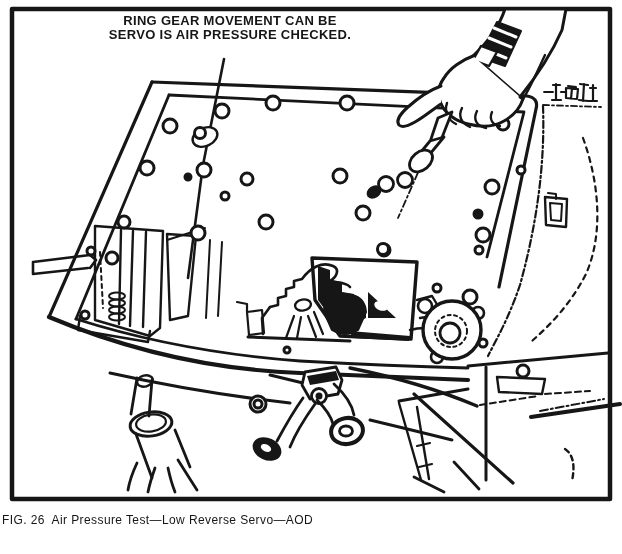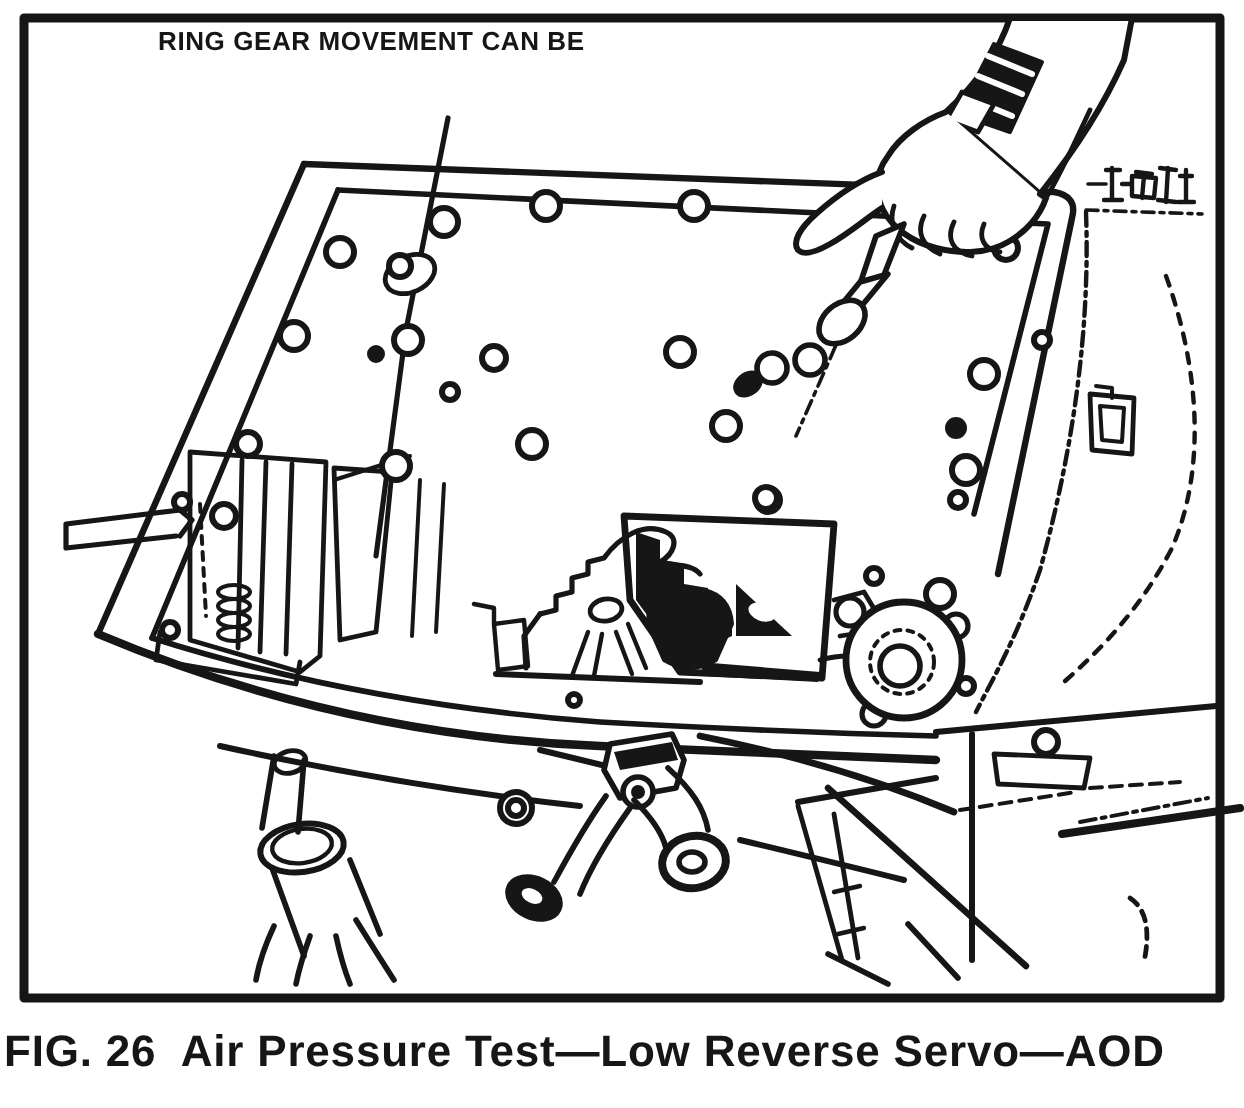--- a/index.html
+++ b/index.html
@@ -1,24 +1,24 @@
 <!DOCTYPE html>
 <html style="--ink: #161616; --paper: #ffffff;"><head>
 <meta charset="utf-8">
 <style>
   :root{ --ink:#161616; --paper:#ffffff; }
   html,body{margin:0;padding:0;background:#fff;}
   .page{position:relative;width:622px;height:554px;background:var(--paper);overflow:hidden;
         font-family:"Liberation Sans",sans-serif;color:var(--ink);}
   .drawing{position:absolute;left:0;top:0;}
-  .callout{position:absolute;left:79px;top:14px;width:302px;text-align:left;
+  .callout{position:absolute;left:79px;top:14px;width:302px;text-align:center;
            font-weight:bold;font-size:13px;line-height:13.5px;letter-spacing:.3px;
            color:var(--ink);white-space:nowrap;}
   .fig-caption{position:absolute;left:2px;top:513px;width:618px;
-           font-weight:bold;font-size:22px;letter-spacing:.4px;color:var(--ink);
+           font-weight:normal;font-size:12px;letter-spacing:.4px;color:var(--ink);
            white-space:pre;}
   svg *{vector-effect:none;}
 </style>
 </head>
 <body>
 
 <div class="page">
 
   <svg class="drawing" width="622" height="554" viewBox="0 0 622 554" fill="none" stroke="#161616" stroke-linecap="round" stroke-linejoin="round">
 
@@ -203,17 +203,18 @@
       <ellipse cx="421" cy="161" rx="13" ry="9" transform="rotate(-40 421 161)" stroke-width="2.8"></ellipse>
       <circle cx="405" cy="180" r="7.5" stroke-width="2.8"></circle>
       <circle cx="386" cy="184" r="7.5" stroke-width="2.8"></circle>
       <ellipse cx="374" cy="192" rx="7" ry="5" transform="rotate(-35 374 192)" fill="#161616" stroke-width="2"></ellipse>
       <path d="M523,99 C530,88 537,72 545,55" stroke-width="2.4" fill="none"></path>
     </g>
   </svg>
 
   <div class="callout">
     <div>RING GEAR MOVEMENT CAN BE</div>
+    <div>SERVO IS AIR PRESSURE CHECKED.</div>
   </div>
 
   <div class="fig-caption">FIG. 26  Air Pressure Test—Low Reverse Servo—AOD</div>
 
 </div>
 
 </body></html>

